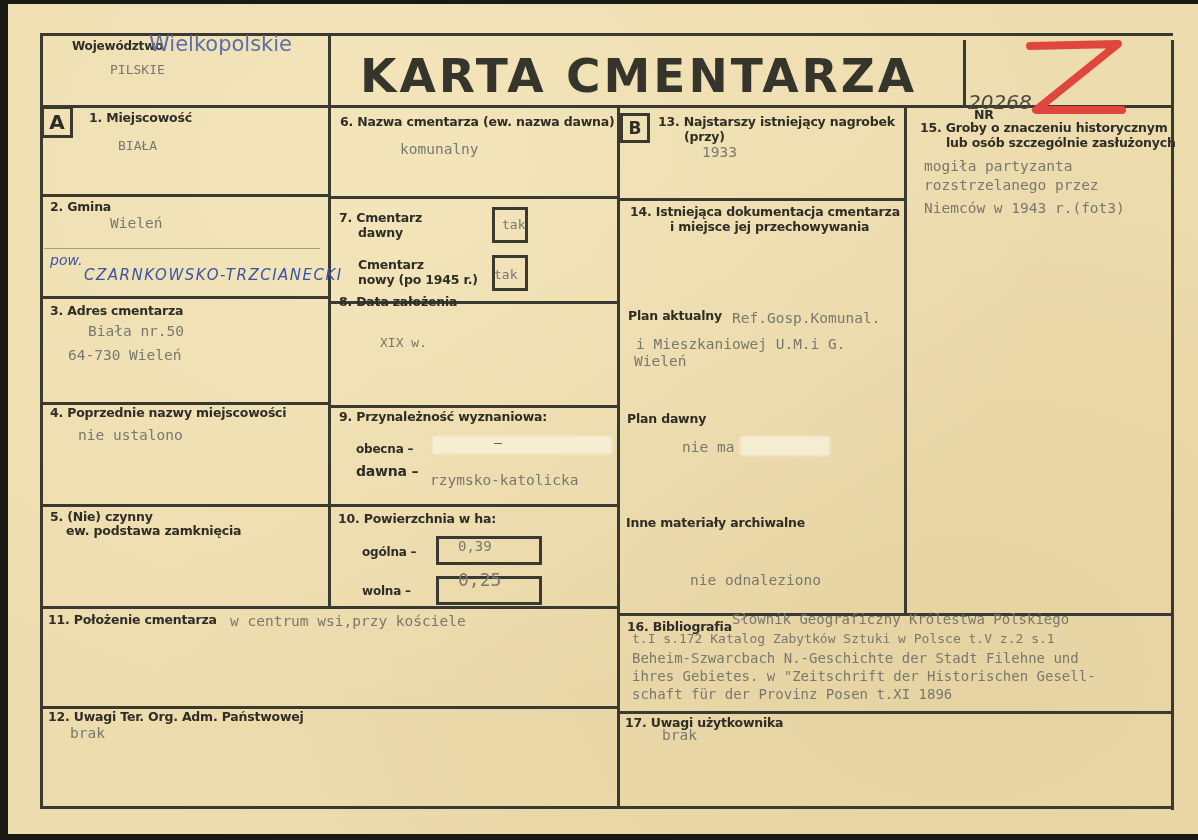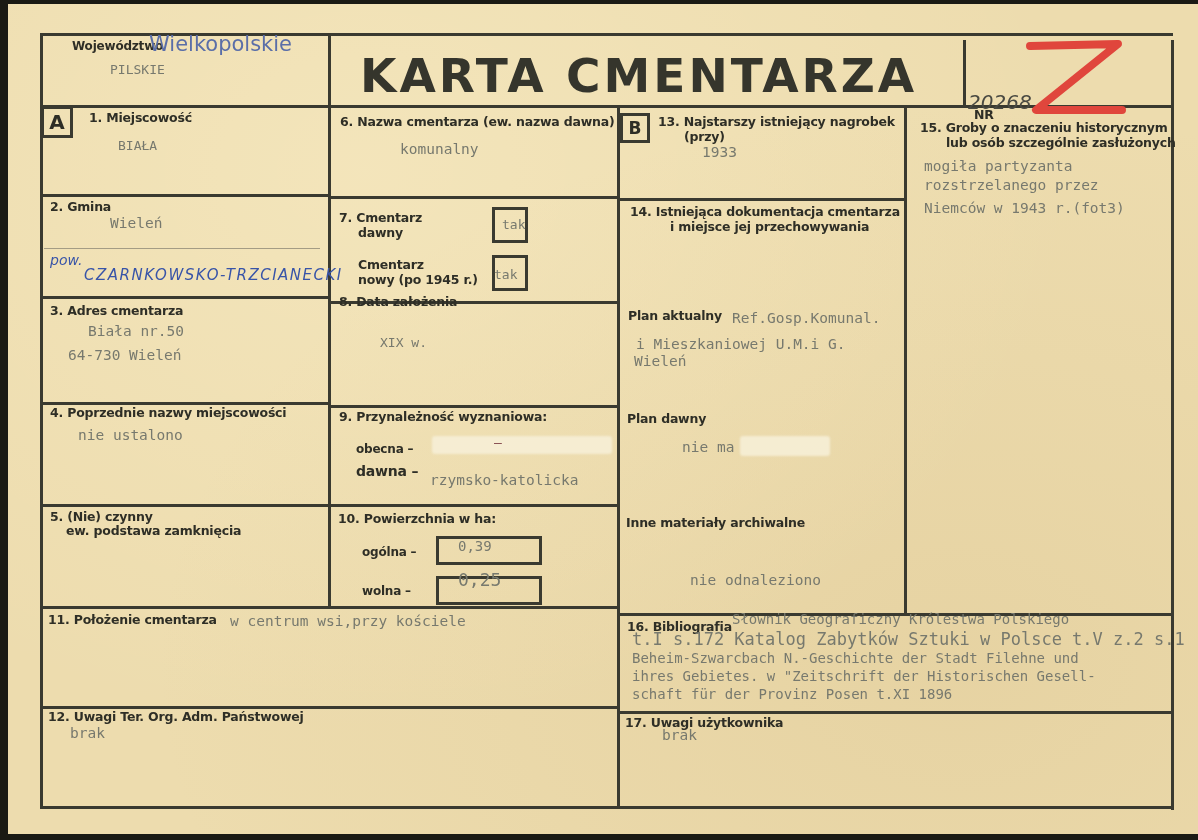--- a/index.html
+++ b/index.html
@@ -187,19 +187,19 @@
 <div class="type" style="left:924px;top:199px;">Niemców w 1943 r.(fot3)</div>
 
 <div class="lbl" style="left:48px;top:613px;">11. Położenie cmentarza</div>
 <div class="type" style="left:230px;top:612px;">w centrum wsi,przy kościele</div>
 
 <div class="lbl" style="left:48px;top:710px;">12. Uwagi Ter. Org. Adm. Państwowej</div>
 <div class="type" style="left:70px;top:724px;">brak</div>
 
 <div class="lbl" style="left:627px;top:620px;">16. Bibliografia</div>
 <div class="type" style="left:732px;top:610px;font-size:14px;">Słownik Geograficzny Królestwa Polskiego</div>
-<div class="type" style="left:632px;top:630px;font-size:17px;">t.I s.172 Katalog Zabytków Sztuki w Polsce t.V z.2 s.1</div>
+<div class="type" style="left:632px;top:630px;font-size:13px;">t.I s.172 Katalog Zabytków Sztuki w Polsce t.V z.2 s.1</div>
 <div class="type" style="left:632px;top:649px;font-size:14px;">Beheim-Szwarcbach N.-Geschichte der Stadt Filehne und</div>
 <div class="type" style="left:632px;top:667px;font-size:14px;">ihres Gebietes. w "Zeitschrift der Historischen Gesell-</div>
 <div class="type" style="left:632px;top:685px;font-size:14px;">schaft für der Provinz Posen t.XI 1896</div>
 
 <div class="lbl" style="left:625px;top:716px;">17. Uwagi użytkownika</div>
 <div class="type" style="left:662px;top:726px;">brak</div>
 
 </body></html>

